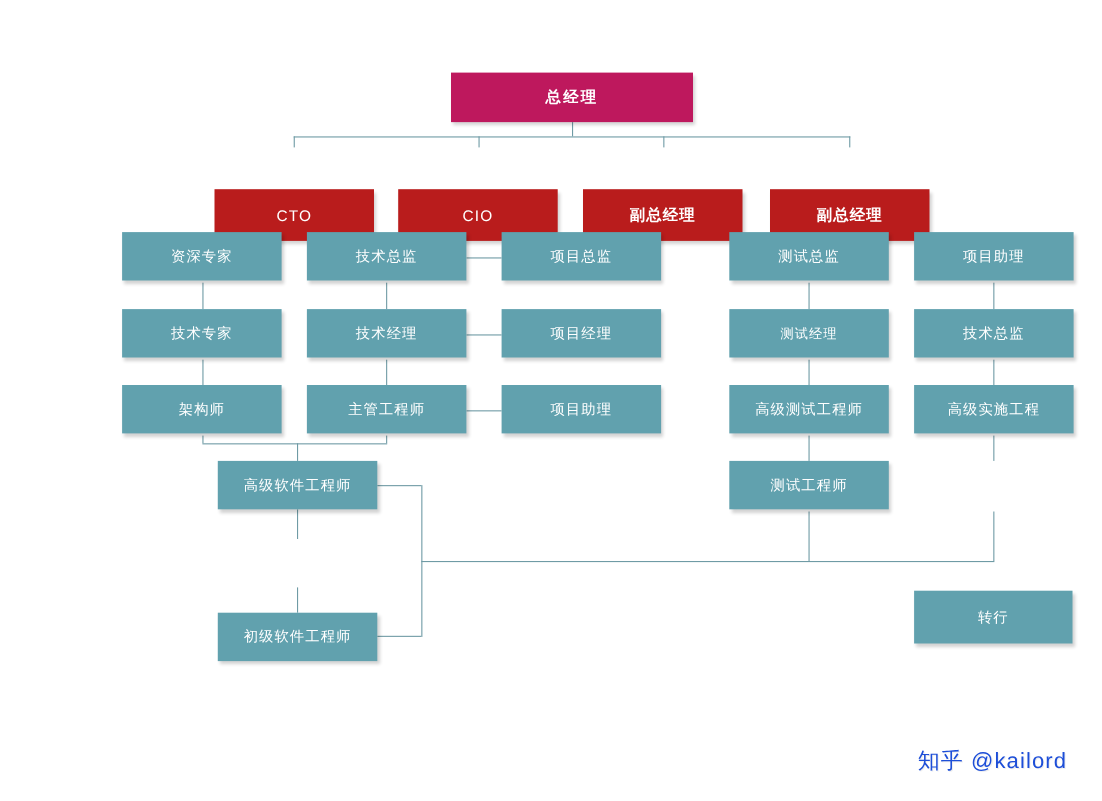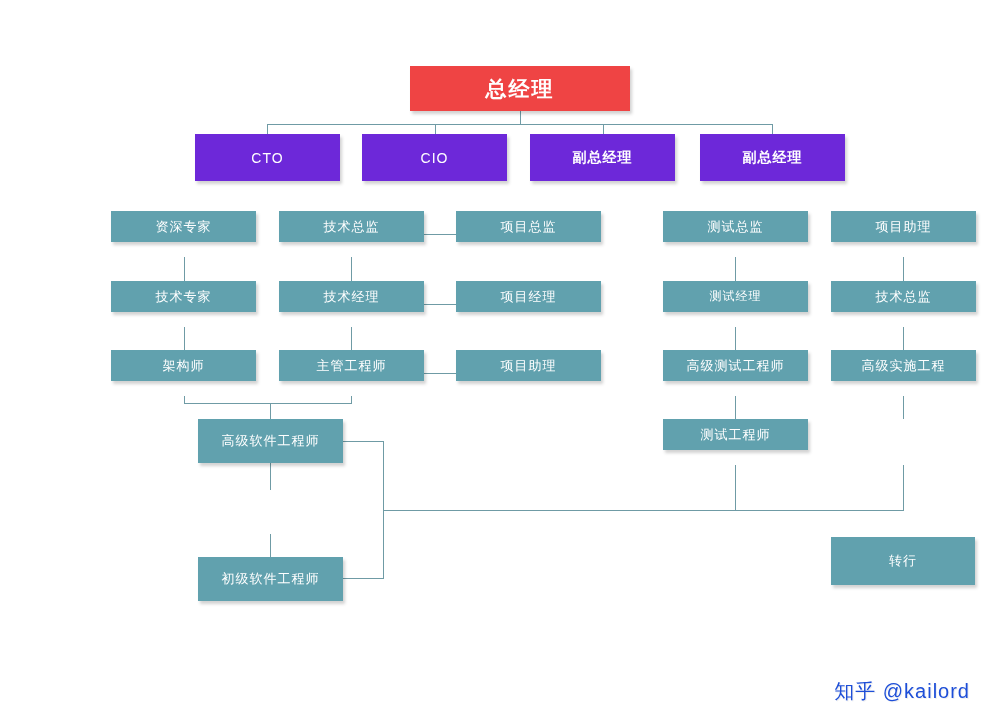--- a/index.html
+++ b/index.html
@@ -1,29 +1,29 @@
 <!DOCTYPE html>
 <html><head>
 <meta charset="utf-8">
 <style>
   html,body{margin:0;padding:0;background:#ffffff;}
   .canvas{
     position:relative;width:1002px;height:728px;background:#ffffff;
     font-family:"Liberation Sans","DejaVu Sans",sans-serif;overflow:hidden;
   }
   .node{
-    position:absolute;width:145px;height:31px;
+    position:absolute;width:145px;height:44px;
     display:flex;align-items:center;justify-content:center;
     color:#ffffff;font-size:13px;letter-spacing:1px;
     box-shadow:2px 3px 3px rgba(0,0,0,0.18);
     box-sizing:border-box;text-align:center;
   }
   .teal{background:#61a1ae;}
-  .slate{background:#6d28d9;font-size:14px;}
-  .root{background:#ef4444;font-weight:bold;font-size:21px;letter-spacing:2px;font-family:Liberation Mono, monospace;}
+  .slate{background:#b91c1c;font-size:14px;margin-top:38px;}
+  .root{background:#be185d;font-weight:bold;font-size:14px;letter-spacing:2px;font-family:Liberation Mono, monospace;}
   .bold{font-weight:bold;}
   .ln{
     position:absolute;background:#6f9ba5;display:block;
   }
   .watermark{
     position:absolute;right:32px;bottom:23px;
     font-size:20px;color:#1d4ed8;letter-spacing:1px;
     text-shadow:1px 1px 0 #efefef;
   }
 </style>

